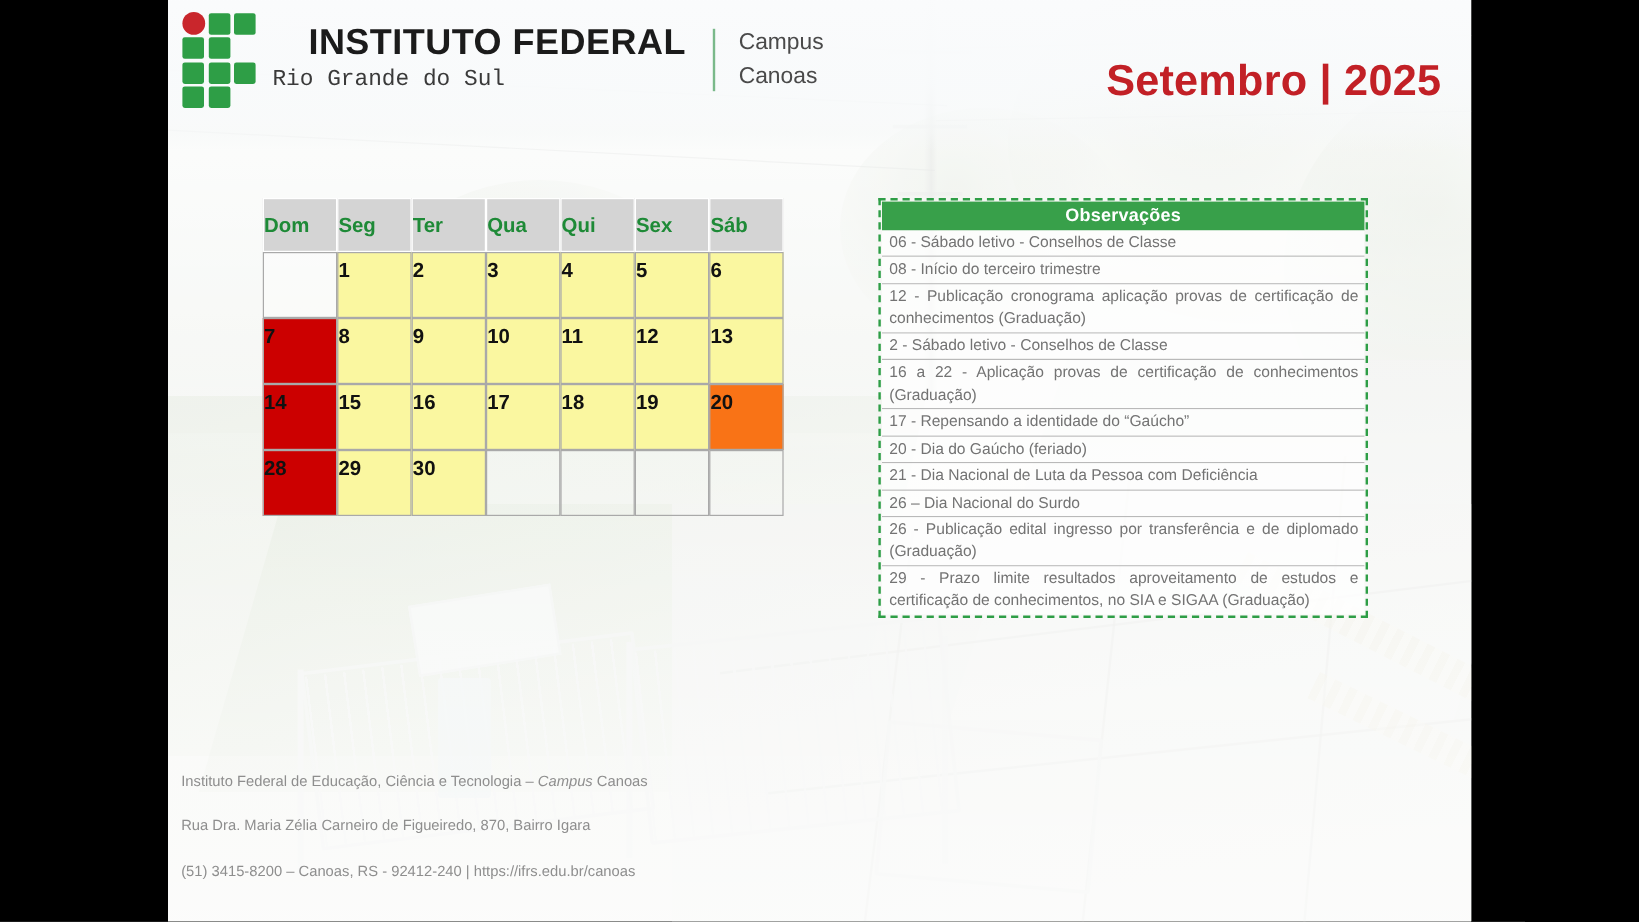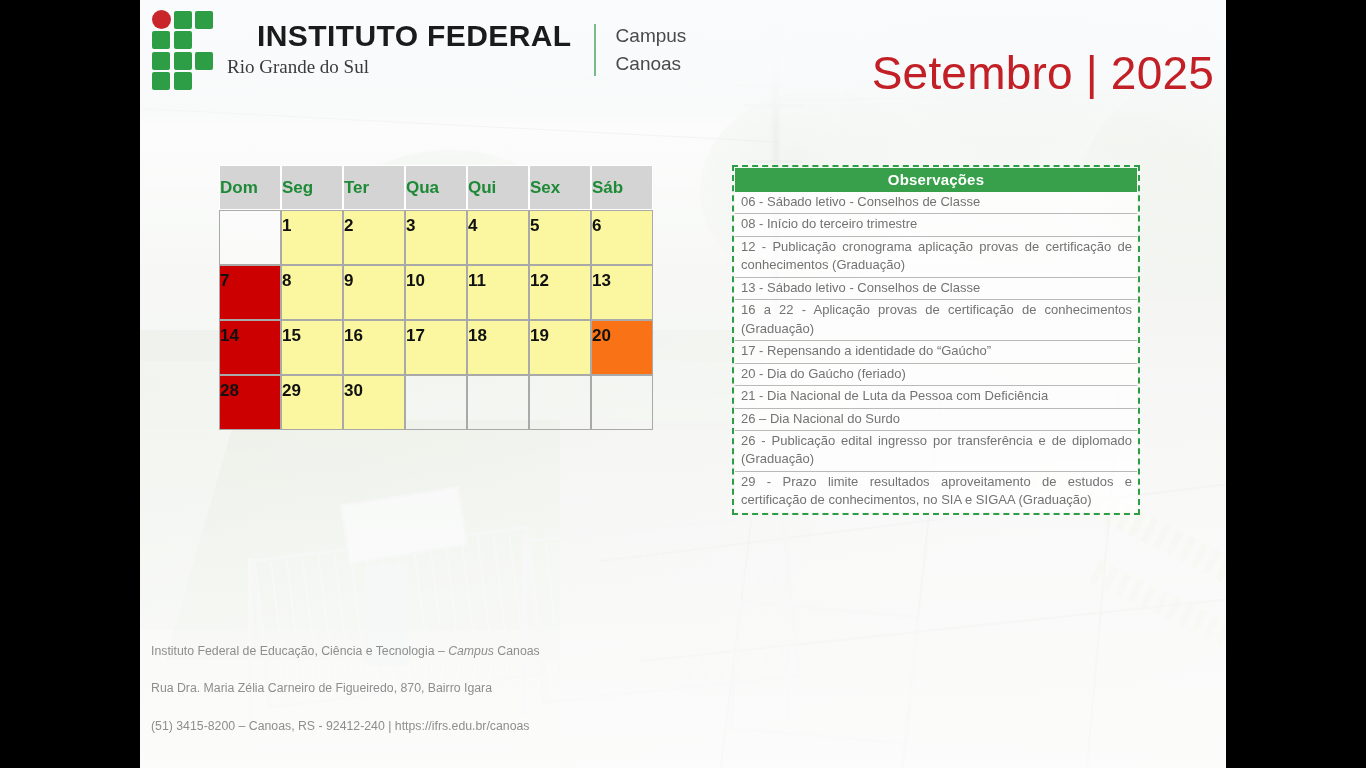--- a/index.html
+++ b/index.html
@@ -151,38 +151,38 @@
     border-radius:50%;
   }
 
   .if-words { display:flex; flex-direction:column; justify-content:center; }
   .if-title {
     font-family:"Liberation Sans", sans-serif;
     font-size: 30px; font-weight: 700; letter-spacing: 0.4px;
     color:#1b1b1b; line-height:1.0;margin-left:30px;
   }
   .if-sub {
-    font-family:Liberation Serif, serif;
+    font-family:Liberation Mono, monospace;
     font-size: 19px; font-weight: 400;
     color:#3a3a3a; line-height:1.35; margin-top:3px;
   }
 
   .logo-divider {
     width:2px; height:52px; background:#7ab98a;
     margin:0 20px 0 22px;
   }
   .campus-words {
     display:flex; flex-direction:column; justify-content:center;
     font-size:19px; color:#4a4a4a; line-height:1.45;
   }
 
   #month-title {
-    position:absolute; right: 12px; top: 46px;
+    position:absolute; right: 25px; top: 46px;
     font-family:"Liberation Sans", sans-serif;
-    font-size: 46px; font-weight: 400;
+    font-size: 36px; font-weight: 700;
     color:#C22026;
     letter-spacing:0.2px;
     white-space:nowrap;
   }
 
   
   #calendar {
     position:absolute;
     left: 79px; top: 165px;
     border-collapse: separate;
@@ -410,21 +410,21 @@
           <td class="d-blank"></td>
         </tr>
       </tbody>
     </table>
 
     <div id="obs-box">
       <div id="obs-head">Observações</div>
       <div class="obs-row">06 - Sábado letivo - Conselhos de Classe</div>
       <div class="obs-row">08 - Início do terceiro trimestre</div>
       <div class="obs-row">12 - Publicação cronograma aplicação provas de certificação de conhecimentos (Graduação)</div>
-      <div class="obs-row">13 - Sábado letivo - Conselhos de Classe</div>
+      <div class="obs-row">2 - Sábado letivo - Conselhos de Classe</div>
       <div class="obs-row">16 a 22 - Aplicação provas de certificação de conhecimentos (Graduação)</div>
       <div class="obs-row">17 - Repensando a identidade do “Gaúcho”</div>
       <div class="obs-row">20 - Dia do Gaúcho (feriado)</div>
       <div class="obs-row">21 - Dia Nacional de Luta da Pessoa com Deficiência</div>
       <div class="obs-row">26 – Dia Nacional do Surdo</div>
       <div class="obs-row">26 - Publicação edital ingresso por transferência e de diplomado (Graduação)</div>
       <div class="obs-row">29 - Prazo limite resultados aproveitamento de estudos e certificação de conhecimentos, no SIA e SIGAA (Graduação)</div>
     </div>
 
     <div id="footer">

